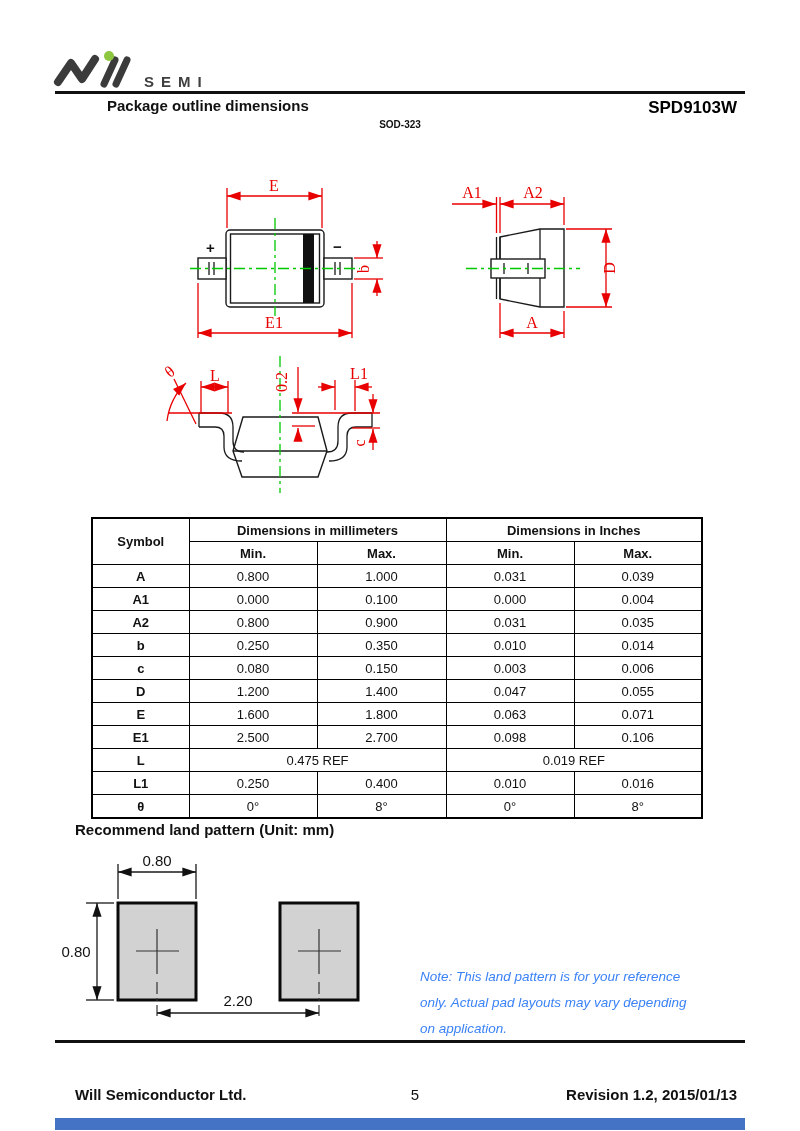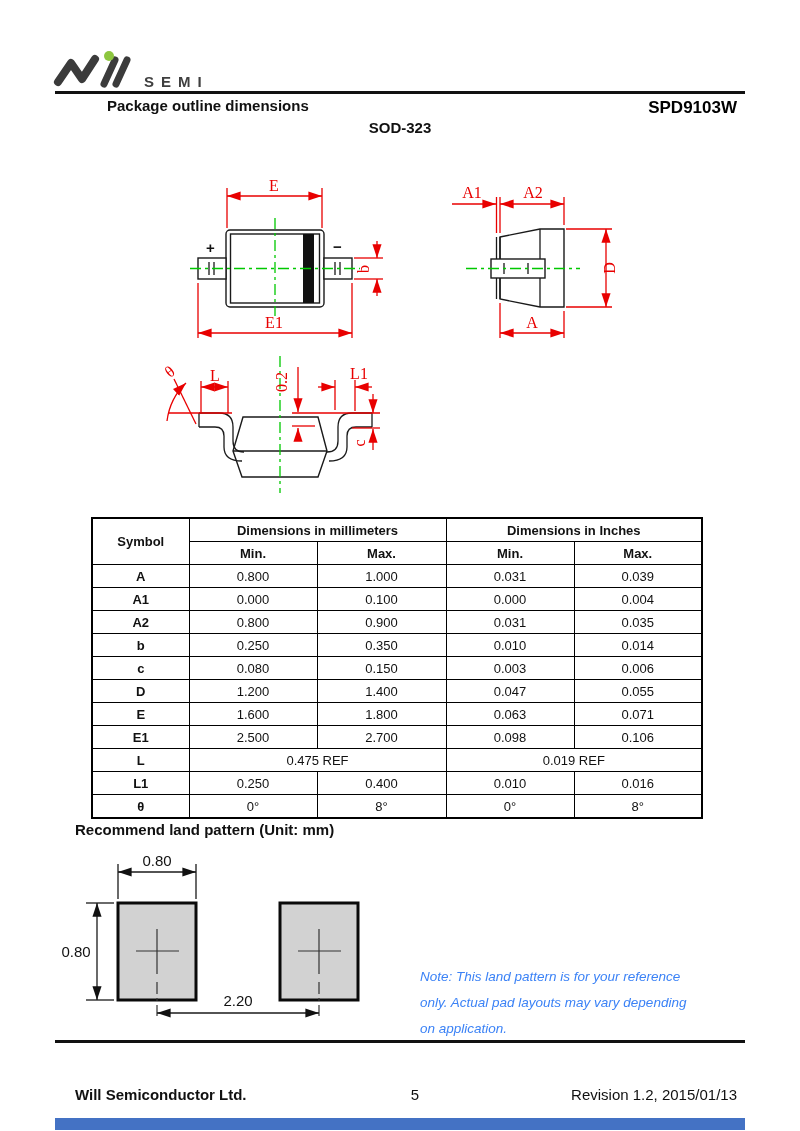--- a/index.html
+++ b/index.html
@@ -5,21 +5,21 @@
   html,body{margin:0;padding:0;background:#888;}
   .page{position:relative;width:800px;height:1131px;background:#ffffff;margin:0 auto;
         font-family:"Liberation Sans",sans-serif;color:#111;overflow:hidden;}
   .abs{position:absolute;}
   
   .logo-wrap{left:52px;top:50px;display:flex;align-items:flex-end;gap:10px;}
   .logo-semi{font-size:15px;font-weight:700;letter-spacing:7px;color:#3f3f3f;}
   .part-number{top:62px;right:63px;font-size:17px;font-weight:700;color:#000;margin-top:36px;}
   .header-rule{left:55px;top:91px;width:690px;height:3px;background:#111;}
   .section-title{left:75px;top:97px;font-size:15px;font-weight:700;margin-left:32px;}
-  .package-name{left:0;top:119px;width:100%;text-align:center;font-size:15px;font-weight:700;}
+  .package-name{left:0;top:119px;width:100%;text-align:center;font-size:10px;font-weight:700;}
   
   .dl{stroke:#e80000;stroke-width:1.3;fill:none;}
   .cl{stroke:#00c800;stroke-width:1.3;fill:none;stroke-dasharray:11 4 3 4;}
   .part{stroke:#1a1a1a;stroke-width:1.4;fill:#ffffff;}
   .pl{stroke:#1a1a1a;stroke-width:1.3;fill:none;}
   .dim{fill:#e80000;font:16px "Liberation Serif",serif;}
   .pol{fill:#111;font:700 15px "Liberation Sans",sans-serif;}
   .kdl{stroke:#1a1a1a;stroke-width:1.3;fill:none;}
   .kdim{fill:#111;font:15px "Liberation Sans",sans-serif;}
   .pad{fill:#d2d2d2;stroke:#0a0a0a;stroke-width:3;}
@@ -32,21 +32,21 @@
   table.dims th{font-weight:700;}
   td.sym{font-weight:700;}
   
   .land-title{left:75px;top:821px;font-size:15px;font-weight:700;}
   .note{left:420px;top:964px;width:300px;font-size:13.5px;font-style:italic;line-height:26px;color:#3b82f6;}
   
   .footer-rule{left:55px;top:1040px;width:690px;height:3px;background:#111;}
   .footer-row{left:55px;top:1086px;width:690px;height:18px;font-size:15px;}
   .footer-company{position:absolute;left:20px;font-weight:700;}
   .footer-page{position:absolute;left:0;width:100%;text-align:center;padding-left:30px;box-sizing:border-box;}
-  .footer-rev{position:absolute;right:8px;font-weight:400;margin-left:6px;}
+  .footer-rev{position:absolute;right:8px;font-weight:700;margin-left:6px;}
   .footer-bar{left:55px;top:1118px;width:690px;height:12px;background:#4472c4;}
 </style>
 </head>
 <body>
 
 <div class="page">
 
   <div class="abs logo-wrap">
     <svg width="82" height="40" viewBox="0 0 82 40">
       <path d="M6,32 L19,13 L30,29 L43,9" stroke="#3b3b3b" stroke-width="8" fill="none" stroke-linecap="round" stroke-linejoin="round"></path>

